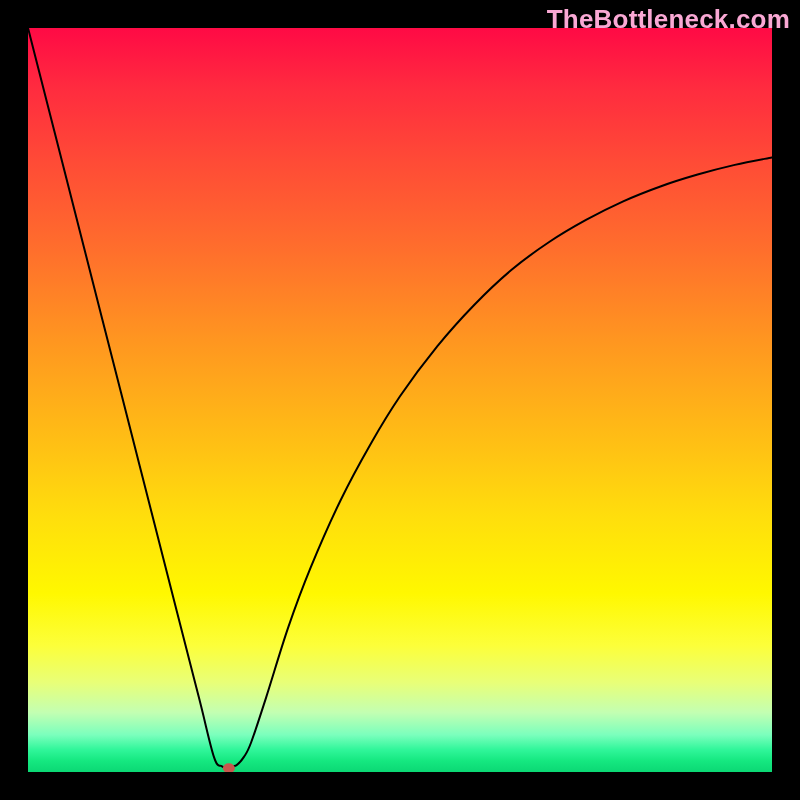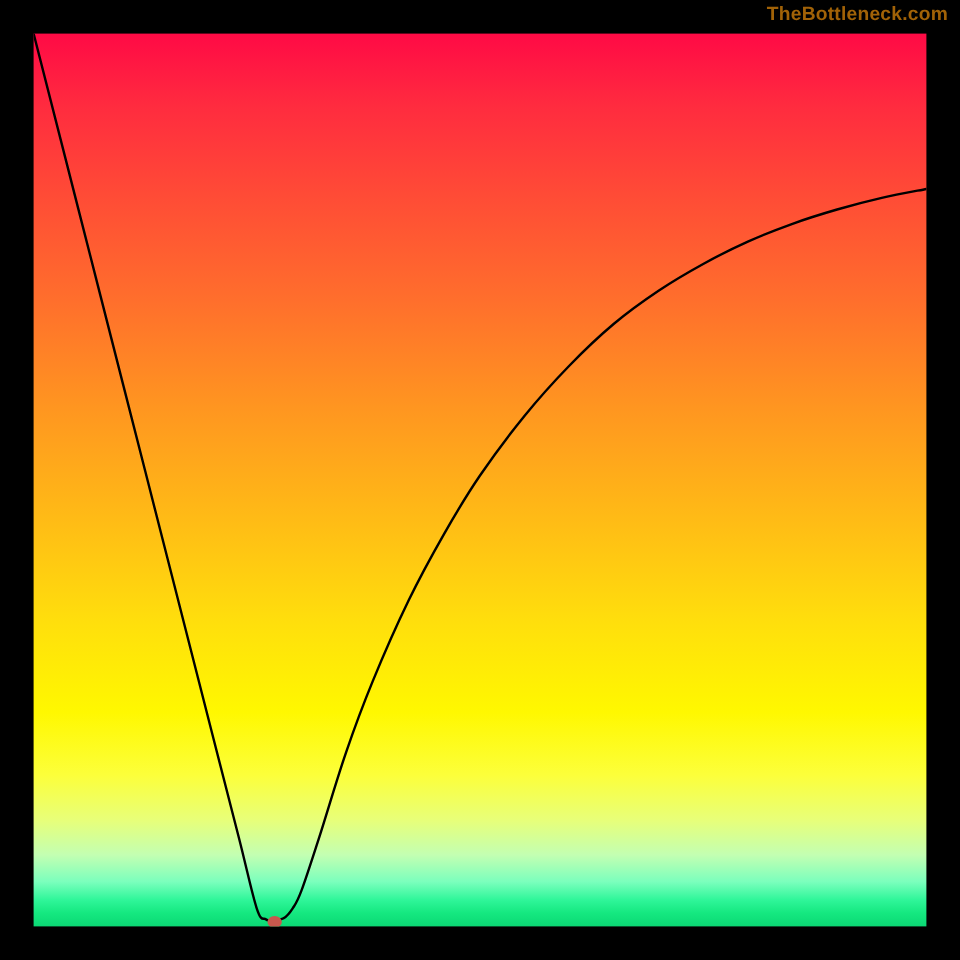--- a/index.html
+++ b/index.html
@@ -39,22 +39,22 @@
       #7bffbd 95%,
       #30f69a 97%,
       #15e880 98.5%,
       #0bd874 100%
     );
   }
   .watermark {
     position: absolute;
     top: 4px;
     right: 10px;
-    color: #a16207;
-    font-size: 16px;
+    color: #f9a8d4;
+    font-size: 26px;
     font-weight: 600;
     letter-spacing: 0.2px;
   }
   svg {
     display: block;
   }
 </style>
 </head>
 <body>
 

